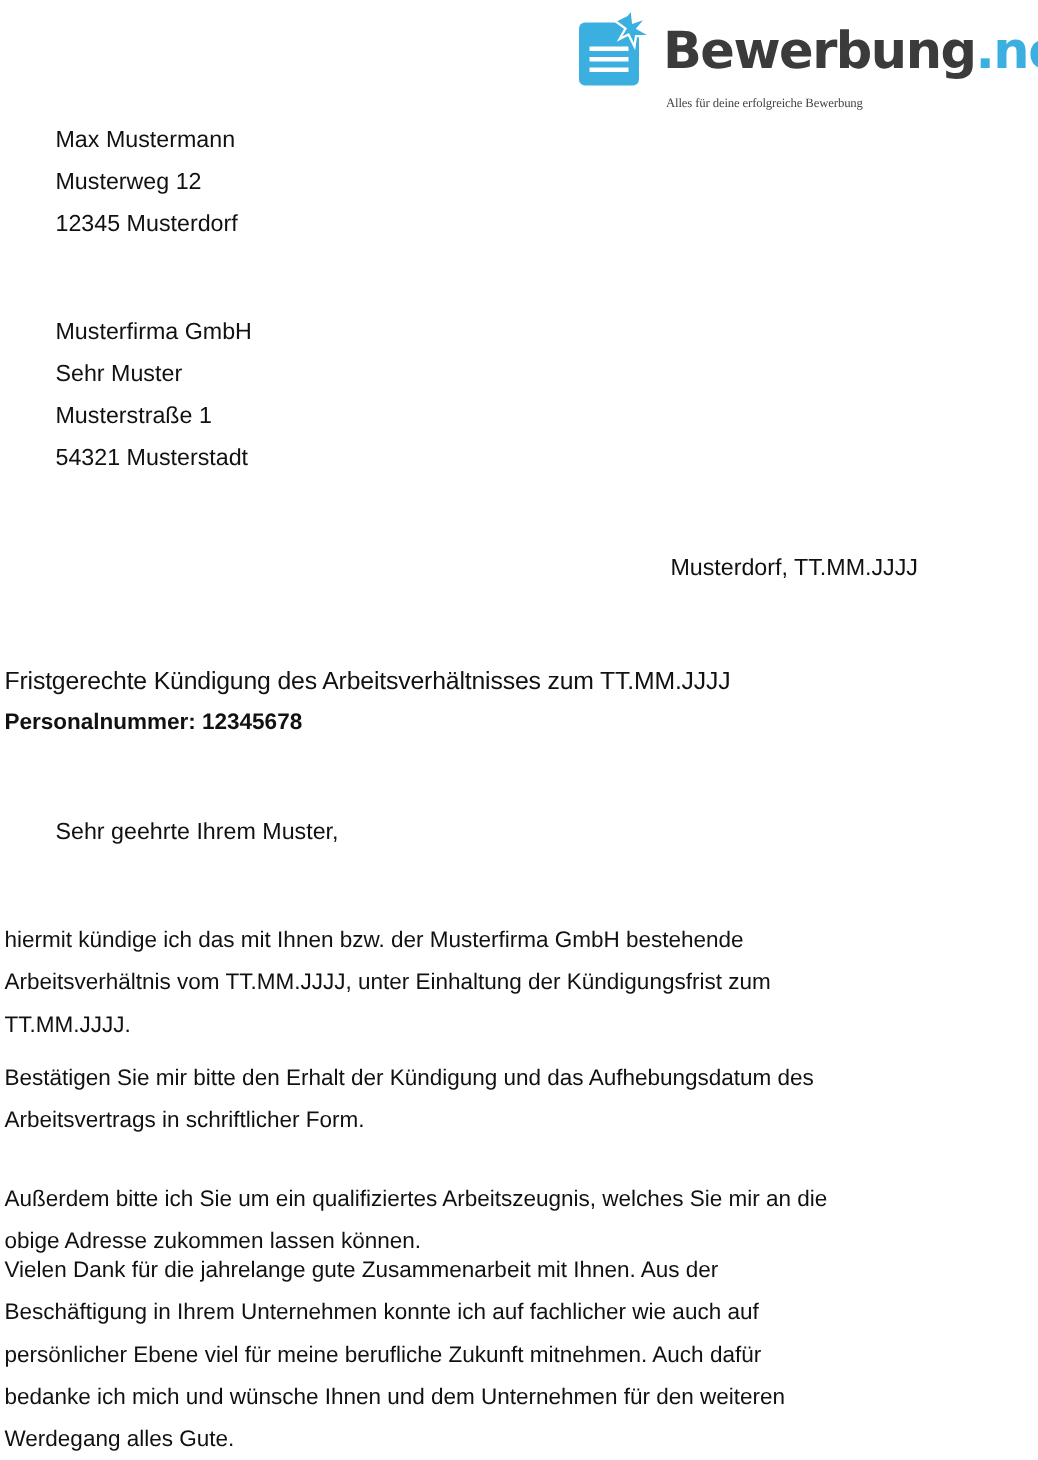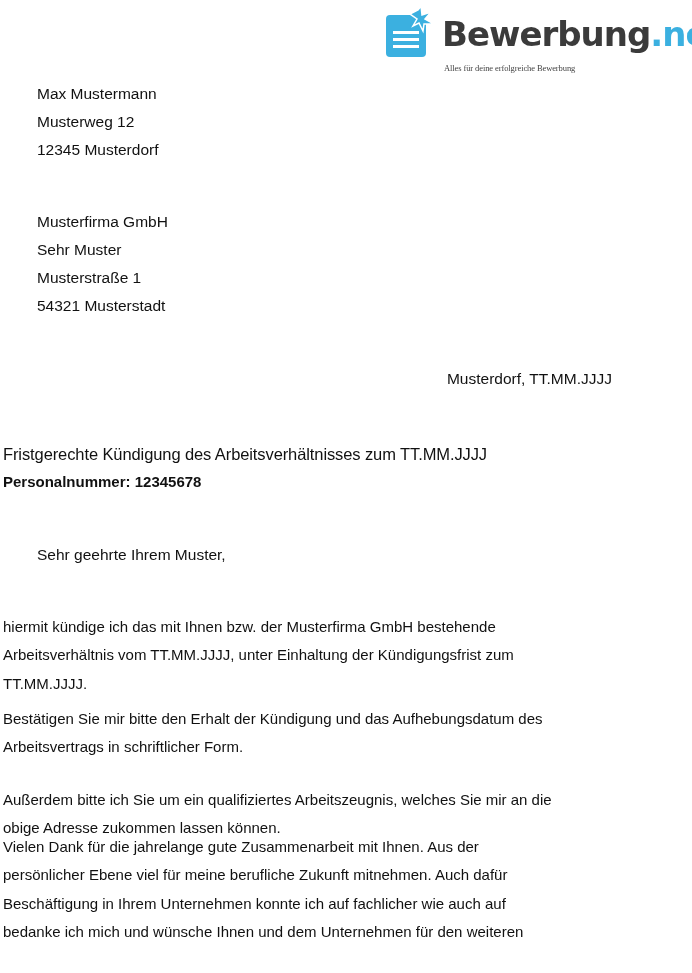--- a/index.html
+++ b/index.html
@@ -67,16 +67,17 @@
   <span>Arbeitsvertrags in schriftlicher Form.</span>
 </div>
 
 <div class="para" style="top:786px">
   <span>Außerdem bitte ich Sie um ein qualifiziertes Arbeitszeugnis, welches Sie mir an die</span>
   <span>obige Adresse zukommen lassen können.</span>
 </div>
 
 <div class="para" style="top:833px">
   <span>Vielen Dank für die jahrelange gute Zusammenarbeit mit Ihnen. Aus der</span>
+  <span>Beschäftigung in Ihrem Unternehmen konnte ich auf fachlicher wie auch auf</span>
   <span>persönlicher Ebene viel für meine berufliche Zukunft mitnehmen. Auch dafür</span>
-  <span>Beschäftigung in Ihrem Unternehmen konnte ich auf fachlicher wie auch auf</span>
   <span>bedanke ich mich und wünsche Ihnen und dem Unternehmen für den weiteren</span>
+  <span>Werdegang alles Gute.</span>
 </div>
 
 </body></html>

